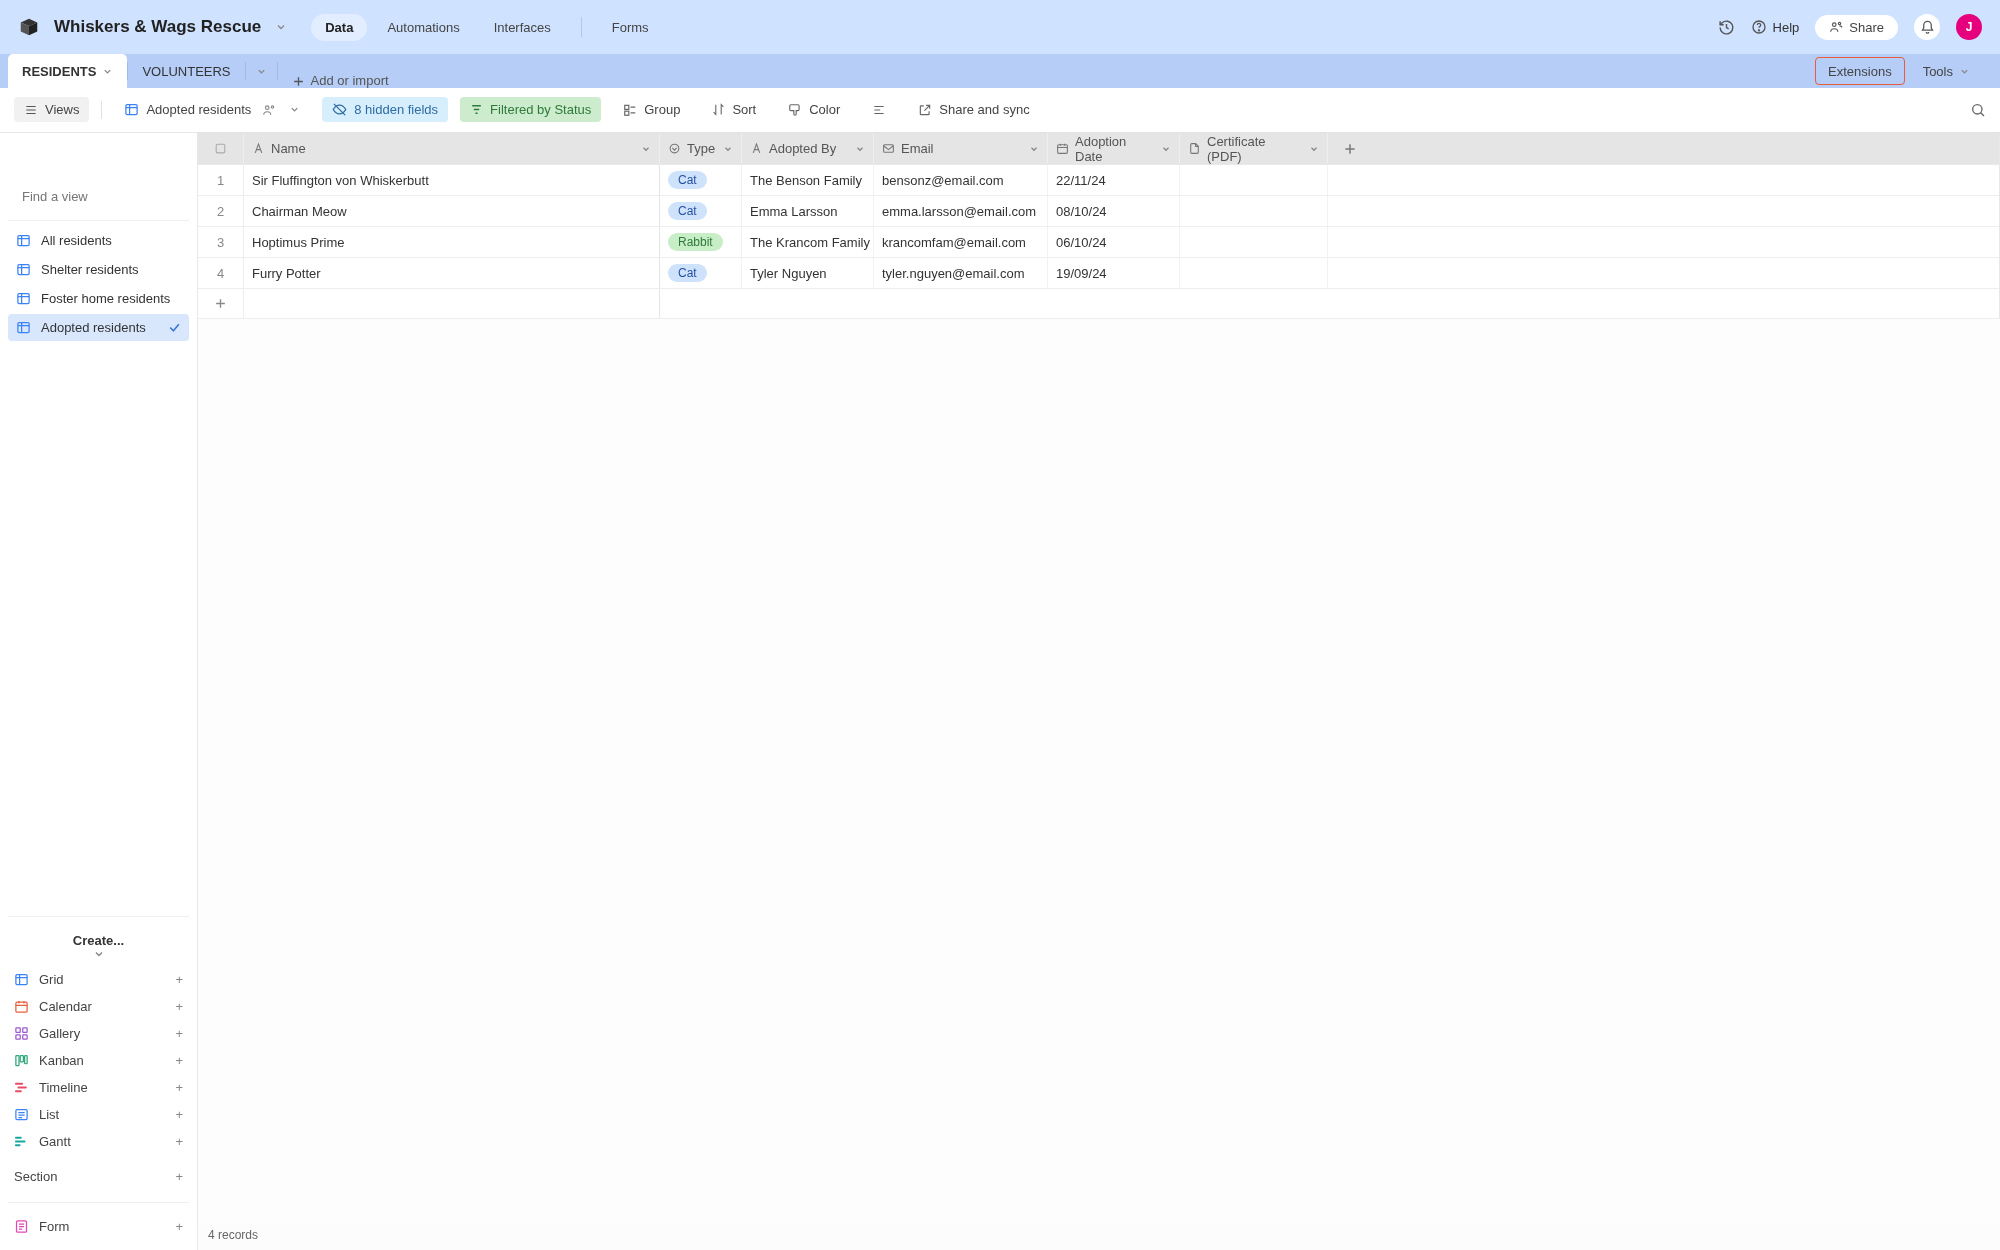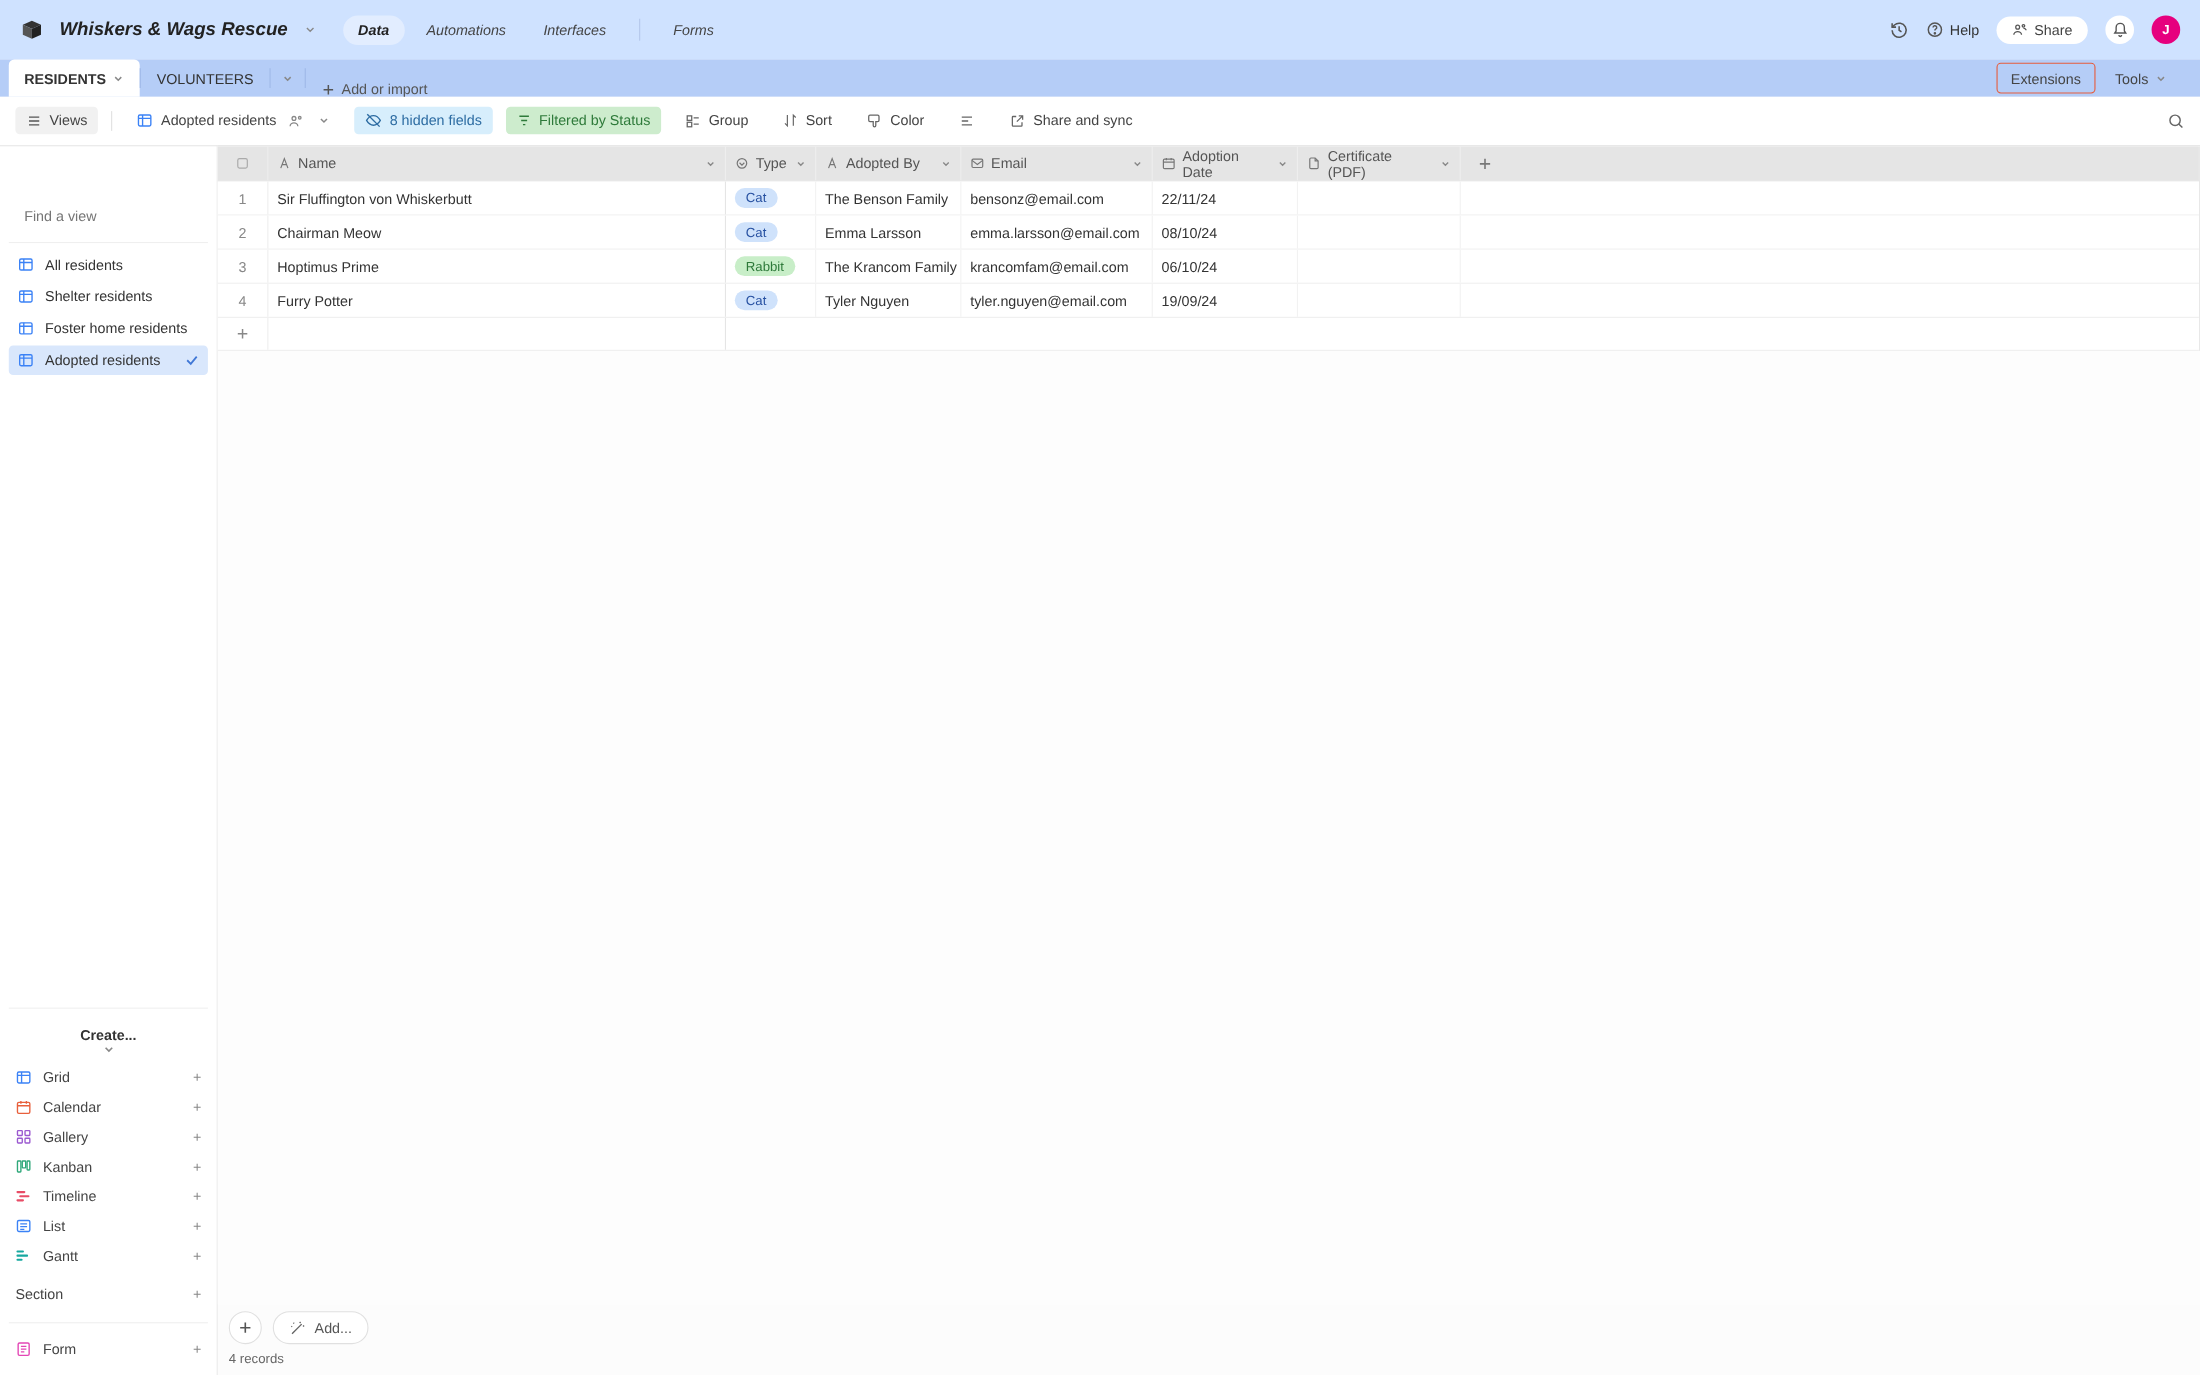--- a/index.html
+++ b/index.html
@@ -1,21 +1,21 @@
 <!DOCTYPE html>
 <html><head>
 <meta charset="utf-8">
 <style>
   * { box-sizing: border-box; margin: 0; padding: 0; }
   html, body { height: 100%; font-family: -apple-system, BlinkMacSystemFont, "Segoe UI", Helvetica, Arial, sans-serif; font-size: 13px; color: #333; }
   body { display: flex; flex-direction: column; overflow: hidden; }
 
   
   .topband { background: #cfe2ff; height: 54px; display: flex; align-items: center; padding: 0 18px; }
-  .topband .left { display: flex; align-items: center; gap: 14px; font-style: italic; }
+  .topband .left { display: flex; align-items: center; gap: 14px; }
   .topband .tabs { display: flex; align-items: center; gap: 6px; margin-left: 10px; }
   .topband .tabs .tab { padding: 6px 14px; border-radius: 18px; color: #444; cursor: pointer; }
   .topband .tabs .tab.active { background: #e2edff; font-weight: 600; color: #222; }
   .topband .divider-v { width: 1px; height: 20px; background: #b4c8ec; margin: 0 10px; }
   .topband .title { font-size: 17px; font-weight: 600; color: #222; }
   .topband .spacer { flex: 1; }
   .topband .right { display: flex; align-items: center; gap: 16px; }
   .sharebtn { background: #fff; border-radius: 20px; padding: 5px 14px; display: flex; align-items: center; gap: 6px; color: #444; cursor: pointer; }
   .iconcircle { width: 26px; height: 26px; border-radius: 50%; display: flex; align-items: center; justify-content: center; cursor: pointer; }
   .iconcircle.bell { background: #fff; }
@@ -539,28 +539,15 @@
               <path d="M12 4v16M4 12h16" stroke="#888" stroke-width="2.5"></path>
             </svg>
         </div>
         <div class="cell"></div>
         <div class="cell wide"></div>
       </div>
     </div>
 
     <div class="gridfill"></div>
 
-    <div class="bottombar">
-      <div class="roundbtn">
-        <svg width="14" height="14" viewBox="0 0 24 24">
-            <path d="M12 4v16M4 12h16" stroke="#555" stroke-width="2.5"></path>
-          </svg>
-      </div>
-      <div class="addmagic">
-        <svg width="15" height="15" viewBox="0 0 24 24">
-            <path d="M4 20L18 6M15 3l1.5 1.5M20 8l1.5 1.5M6 4l1 1M3 9l1 1" stroke="#666" stroke-width="2"></path>
-          </svg>
-        <span>Add...</span>
-      </div>
-    </div>
     <div class="reccount">4 records</div>
   </div>
 </div>
 
 </body></html>

